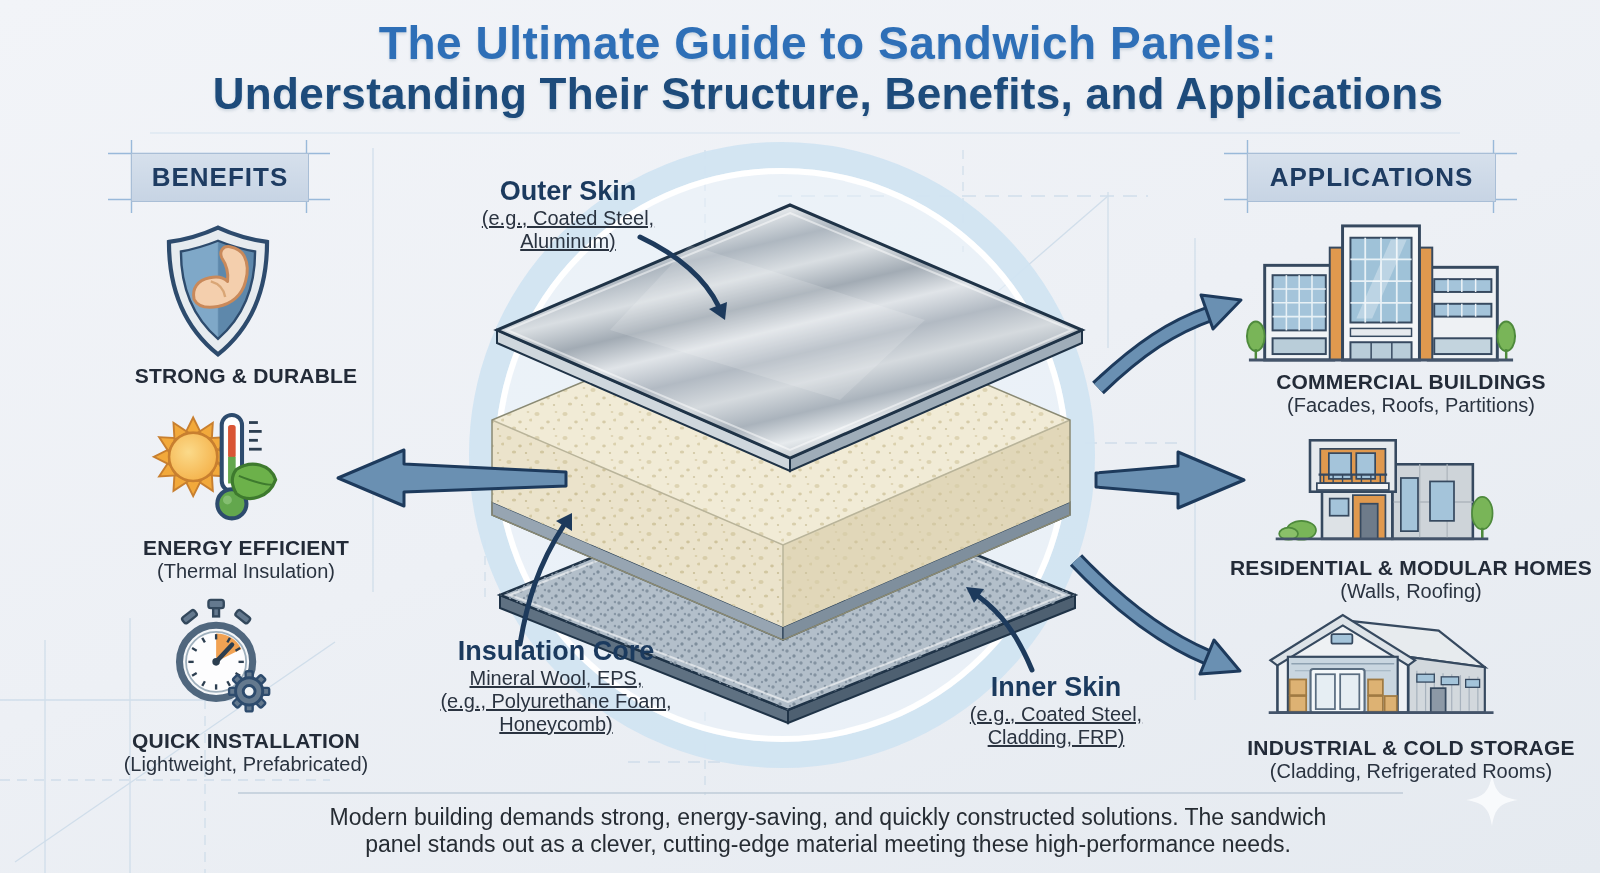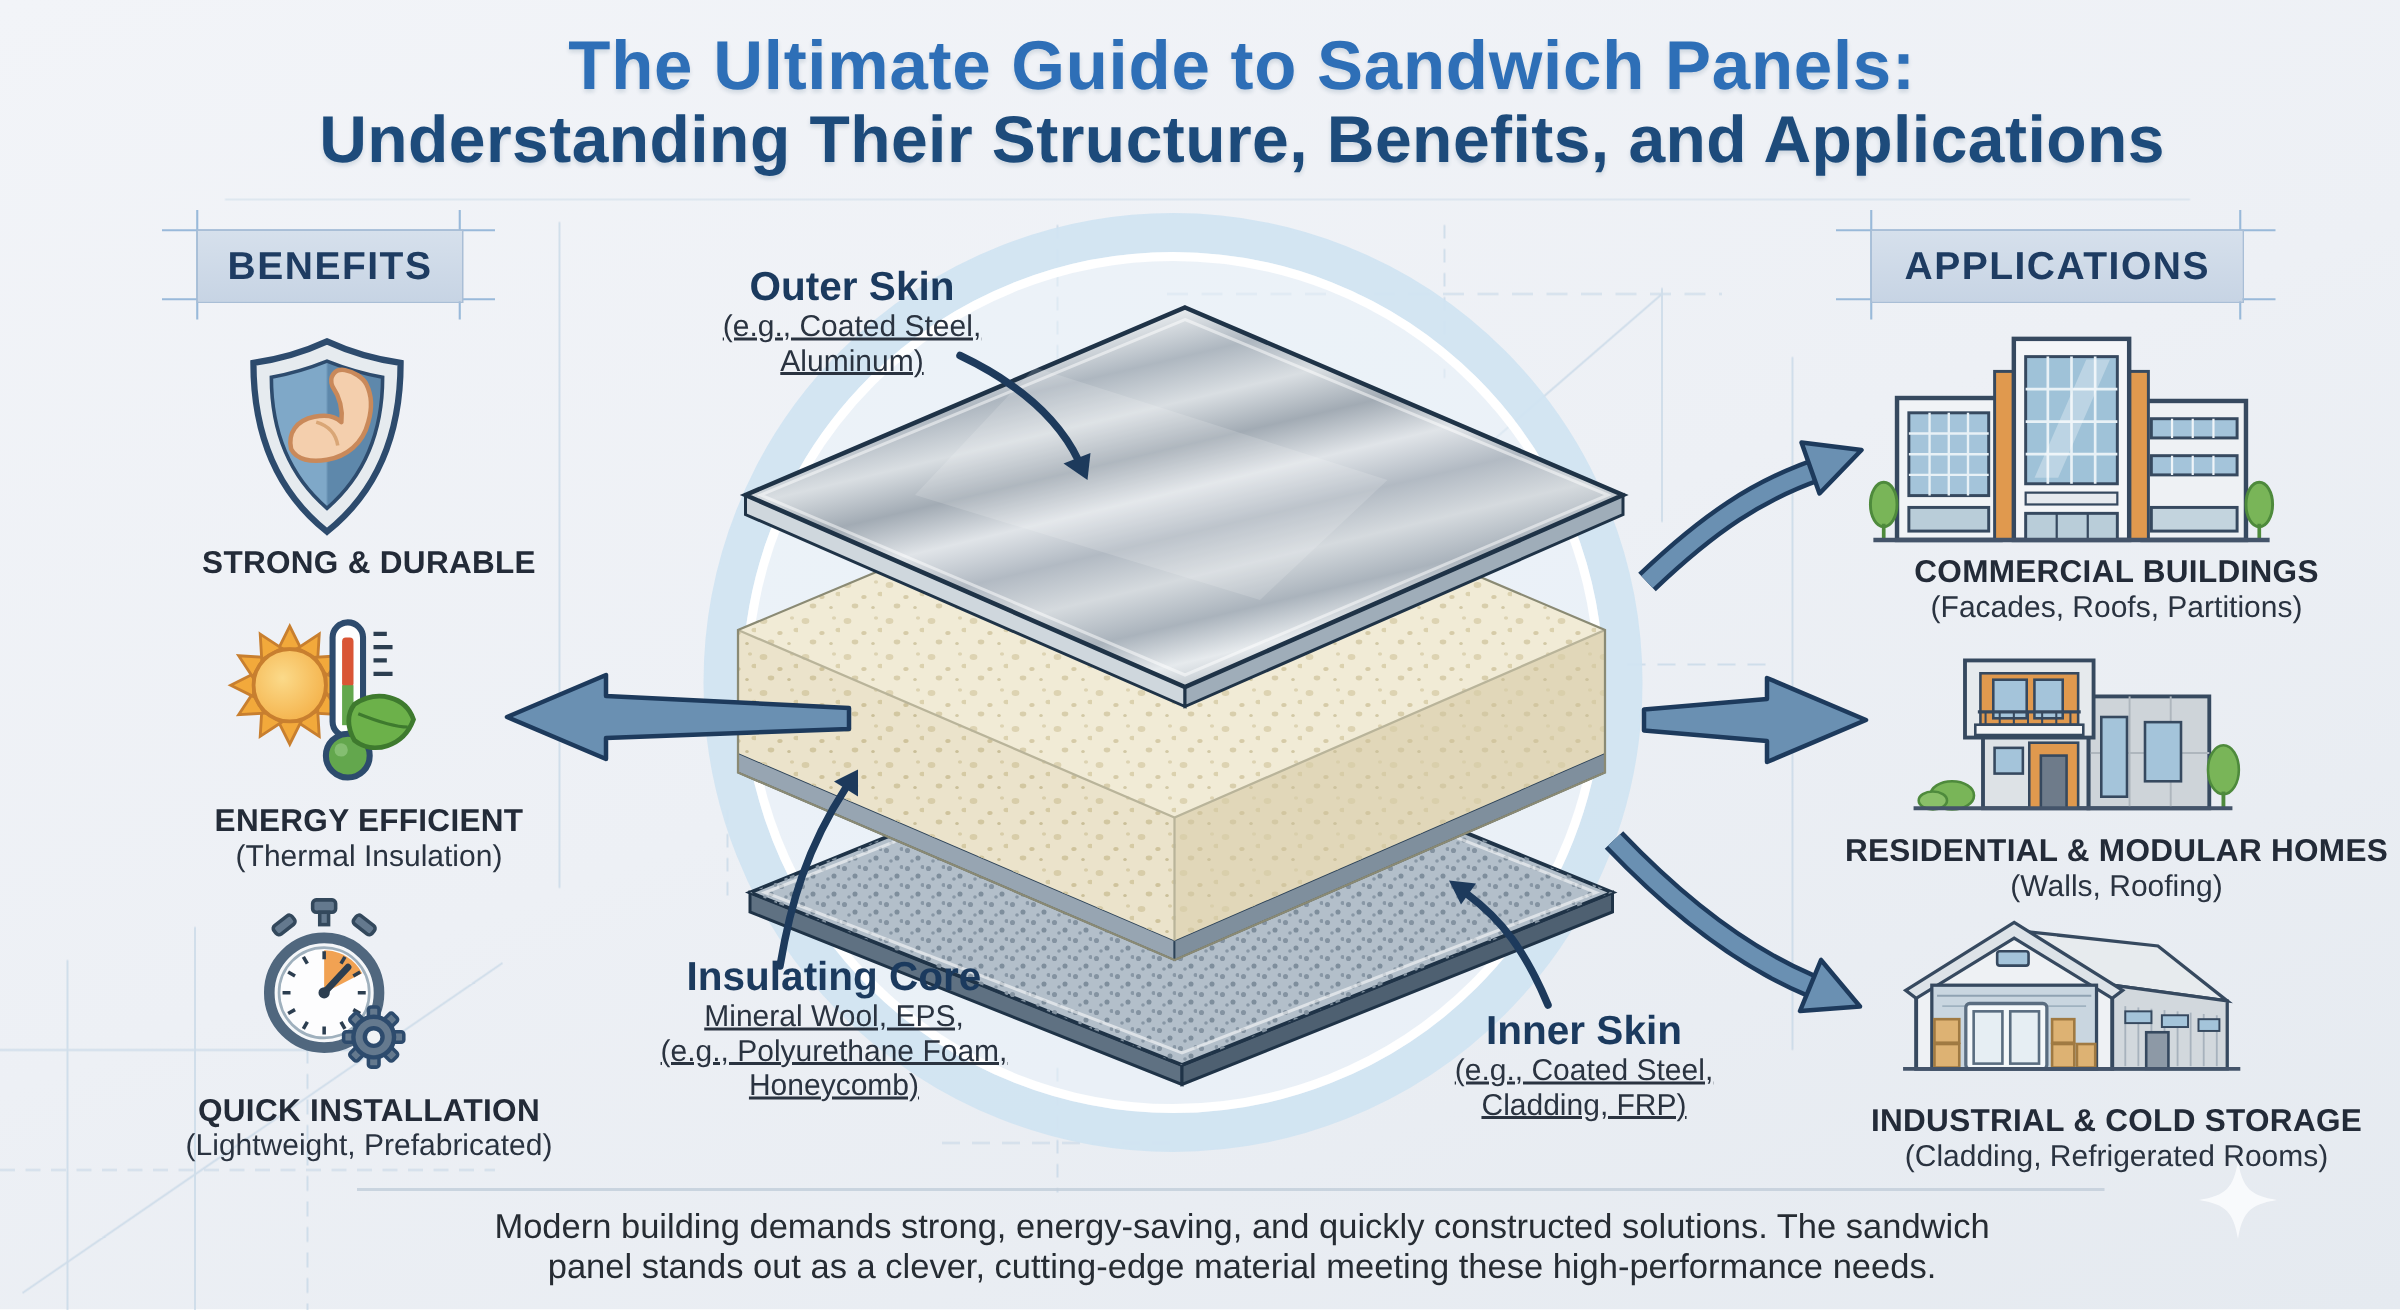--- a/index.html
+++ b/index.html
@@ -266,21 +266,21 @@
   <div class="abs ctr b-lbl" style="left:28px;top:729px;width:380px">QUICK INSTALLATION</div>
   <div class="abs ctr b-sub" style="left:28px;top:753px;width:380px">(Lightweight, Prefabricated)</div>
 
   <div class="abs ctr" style="left:385px;top:176px;width:310px">
     <div class="d-lbl">Outer Skin</div>
     <div class="d-sub">(e.g., Coated Steel,</div>
     <div class="d-sub">Aluminum)</div>
   </div>
 
   <div class="abs ctr" style="left:373px;top:636px;width:310px">
-    <div class="d-lbl">Insulating Core</div>
+    <div class="d-lbl">Insulation Core</div>
     <div class="d-sub">Mineral Wool, EPS,</div>
     <div class="d-sub">(e.g., Polyurethane Foam,</div>
     <div class="d-sub">Honeycomb)</div>
   </div>
 
   <div class="abs ctr" style="left:873px;top:672px;width:310px">
     <div class="d-lbl">Inner Skin</div>
     <div class="d-sub">(e.g., Coated Steel,</div>
     <div class="d-sub">Cladding, FRP)</div>
   </div>

